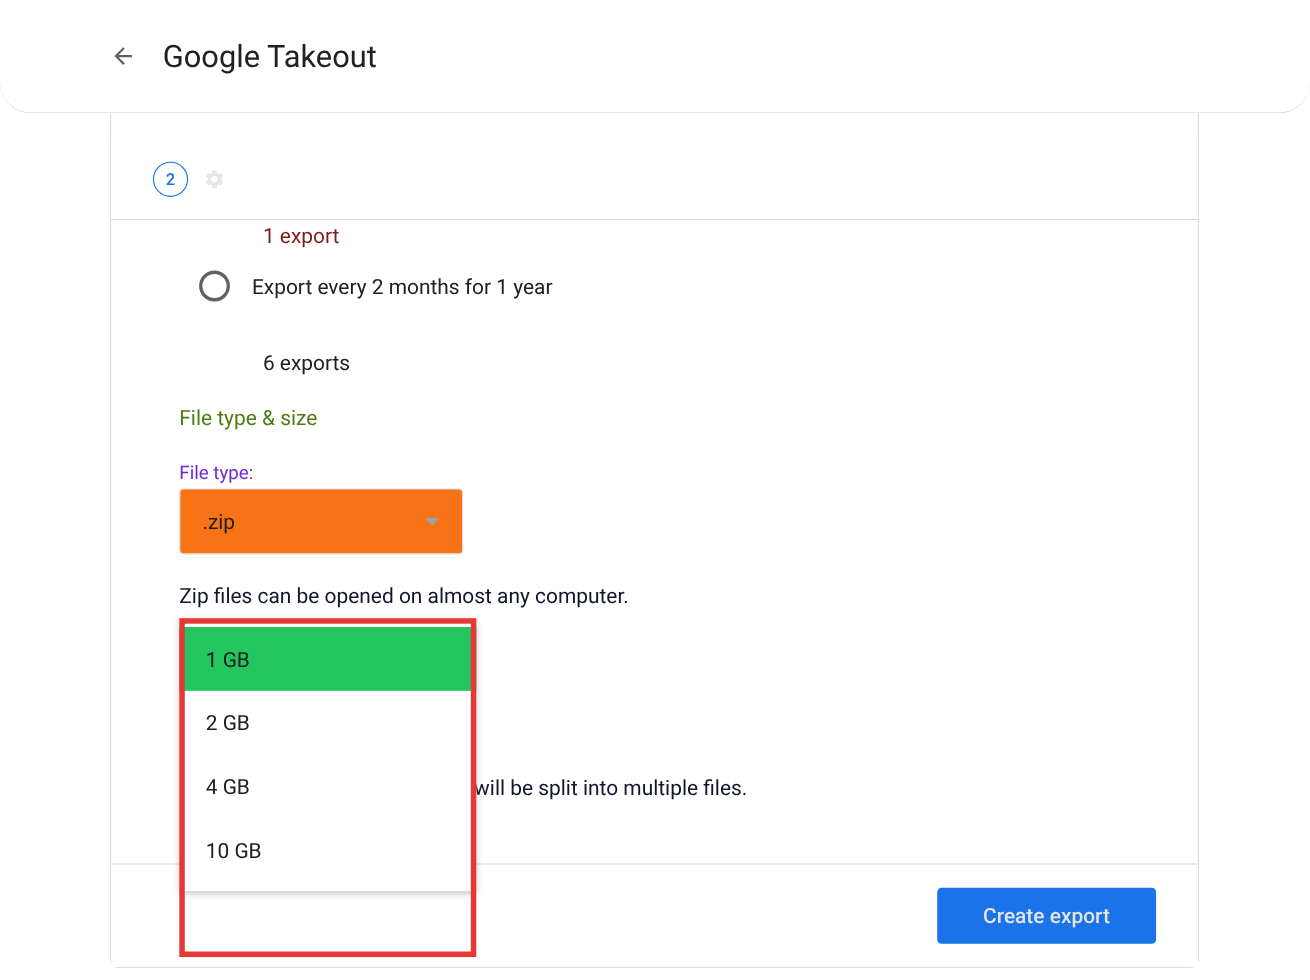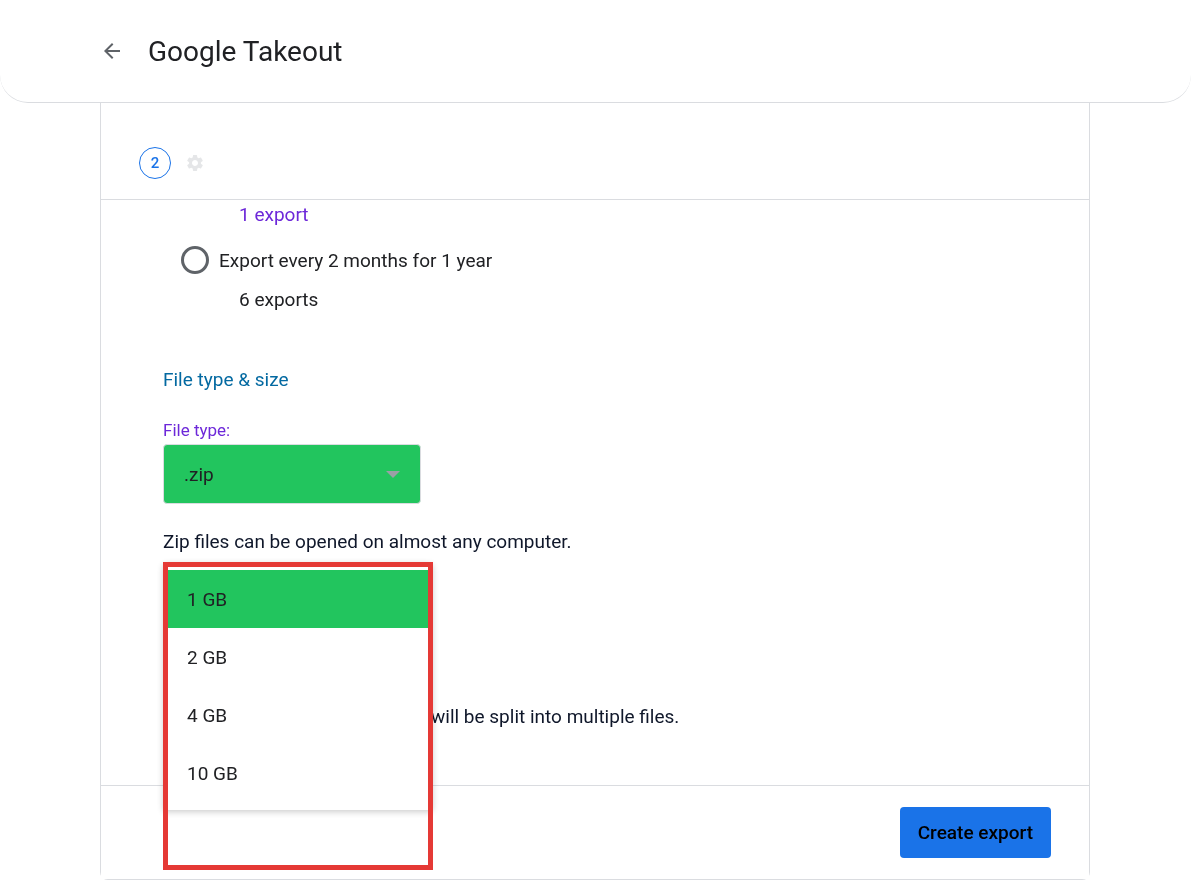--- a/index.html
+++ b/index.html
@@ -120,55 +120,55 @@
       top: 200px;
       left: 0;
       right: 0;
       bottom: 0;
     }
     .export-line1 {
       position: absolute;
       top: 3px;
       left: 138px;
       font-size: 19px;
-      color: #6d28d9;
+      color: #7f1d1d;
     }
     .radio-row {
       position: absolute;
       top: 46px;
       left: 80px;
       display: flex;
       align-items: center;
-      gap: 10px;
+      gap: 20px;
     }
     .radio-circle {
       width: 28px;
       height: 28px;
       border: 3px solid #5f6368;
       border-radius: 50%;
       cursor: pointer;
       flex-shrink: 0;
     }
     .radio-label {
       font-size: 19px;
       color: #202124;
     }
     .export-line2 {
       position: absolute;
-      top: 88px;
+      top: 118px;
       left: 138px;
       font-size: 19px;
       color: #202124;
     }
     .section-heading {
       position: absolute;
       top: 168px;
       left: 62px;
       font-size: 19px;
-      color: #0369a1;
+      color: #4d7c0f;
       font-weight: 400;
     }
     .field-label {
       position: absolute;
       left: 62px;
       font-size: 17px;
       color: #6d28d9;
     }
     .field-label.filetype {
       top: 220px;
@@ -179,21 +179,21 @@
       top: 244px;
       width: 258px;
       height: 60px;
       border: 1px solid #dadce0;
       border-radius: 4px;
       display: flex;
       align-items: center;
       justify-content: space-between;
       padding: 0 20px;
       cursor: pointer;
-      background: #22c55e;
+      background: #f97316;
     }
     .select-value {
       font-size: 19px;
       color: #202124;
     }
     .dropdown-arrow {
       width: 0;
       height: 0;
       border-left: 7px solid transparent;
       border-right: 7px solid transparent;
@@ -254,24 +254,24 @@
       border-top: 1px solid #dadce0;
       display: flex;
       align-items: center;
       justify-content: flex-end;
       padding-right: 38px;
       background: #fff;
       z-index: 3;
     }
     .create-btn {
       background: #1a73e8;
-      color: #000000;
+      color: #e5e5e5;
       border: none;
       border-radius: 4px;
-      padding: 14px 18px;
+      padding: 14px 42px;
       font-size: 19px;
       font-weight: 500;
       cursor: pointer;
       font-family: inherit;
     }
   </style>
 </head>
 <body>
 
 <div class="topbar">

